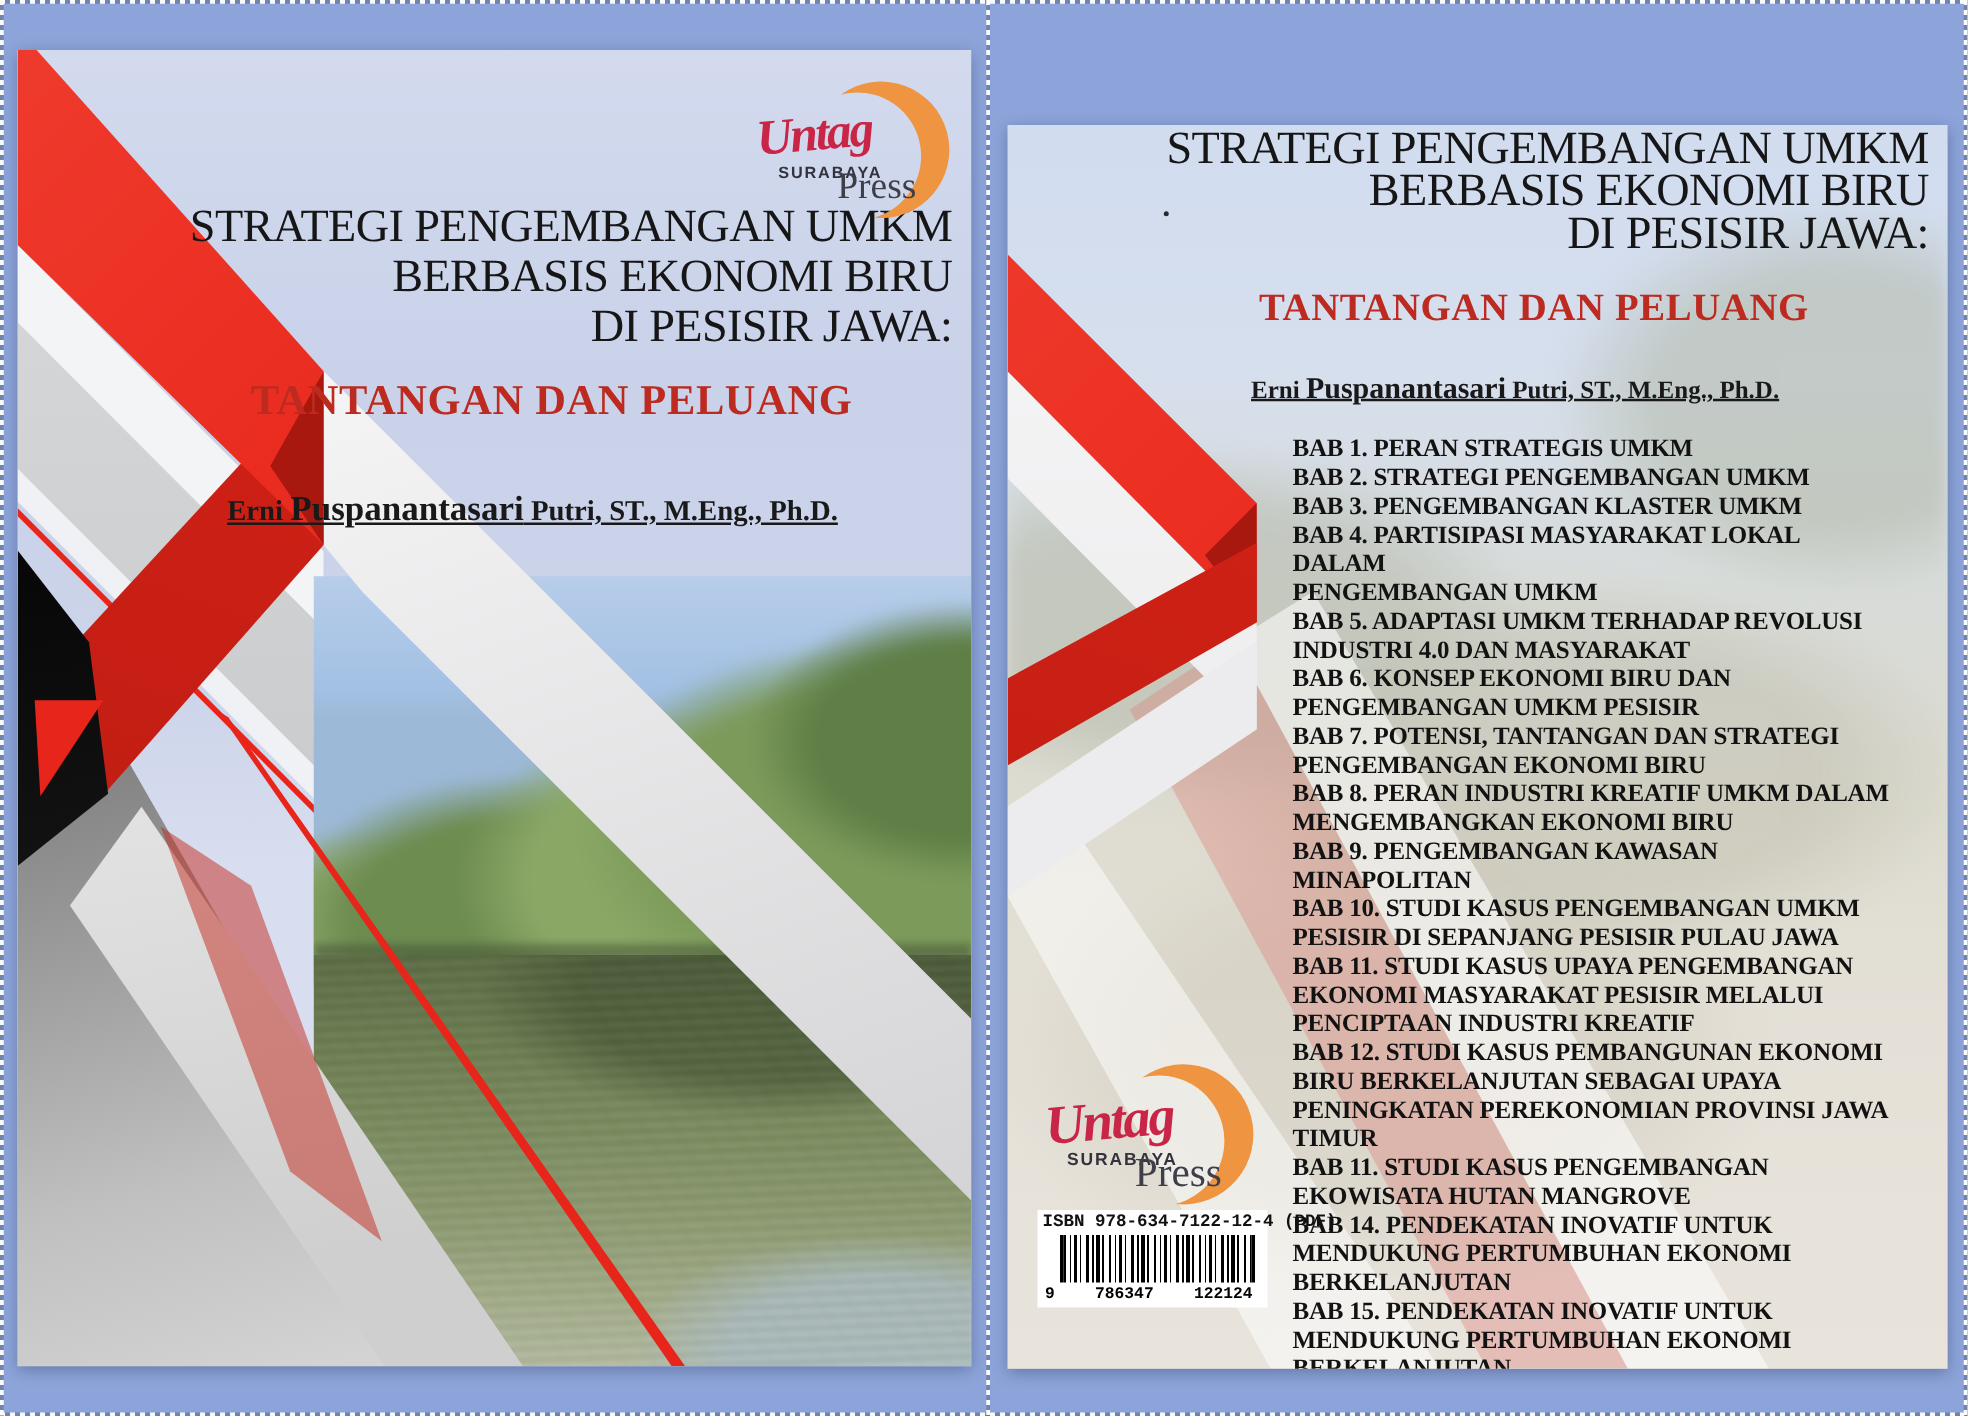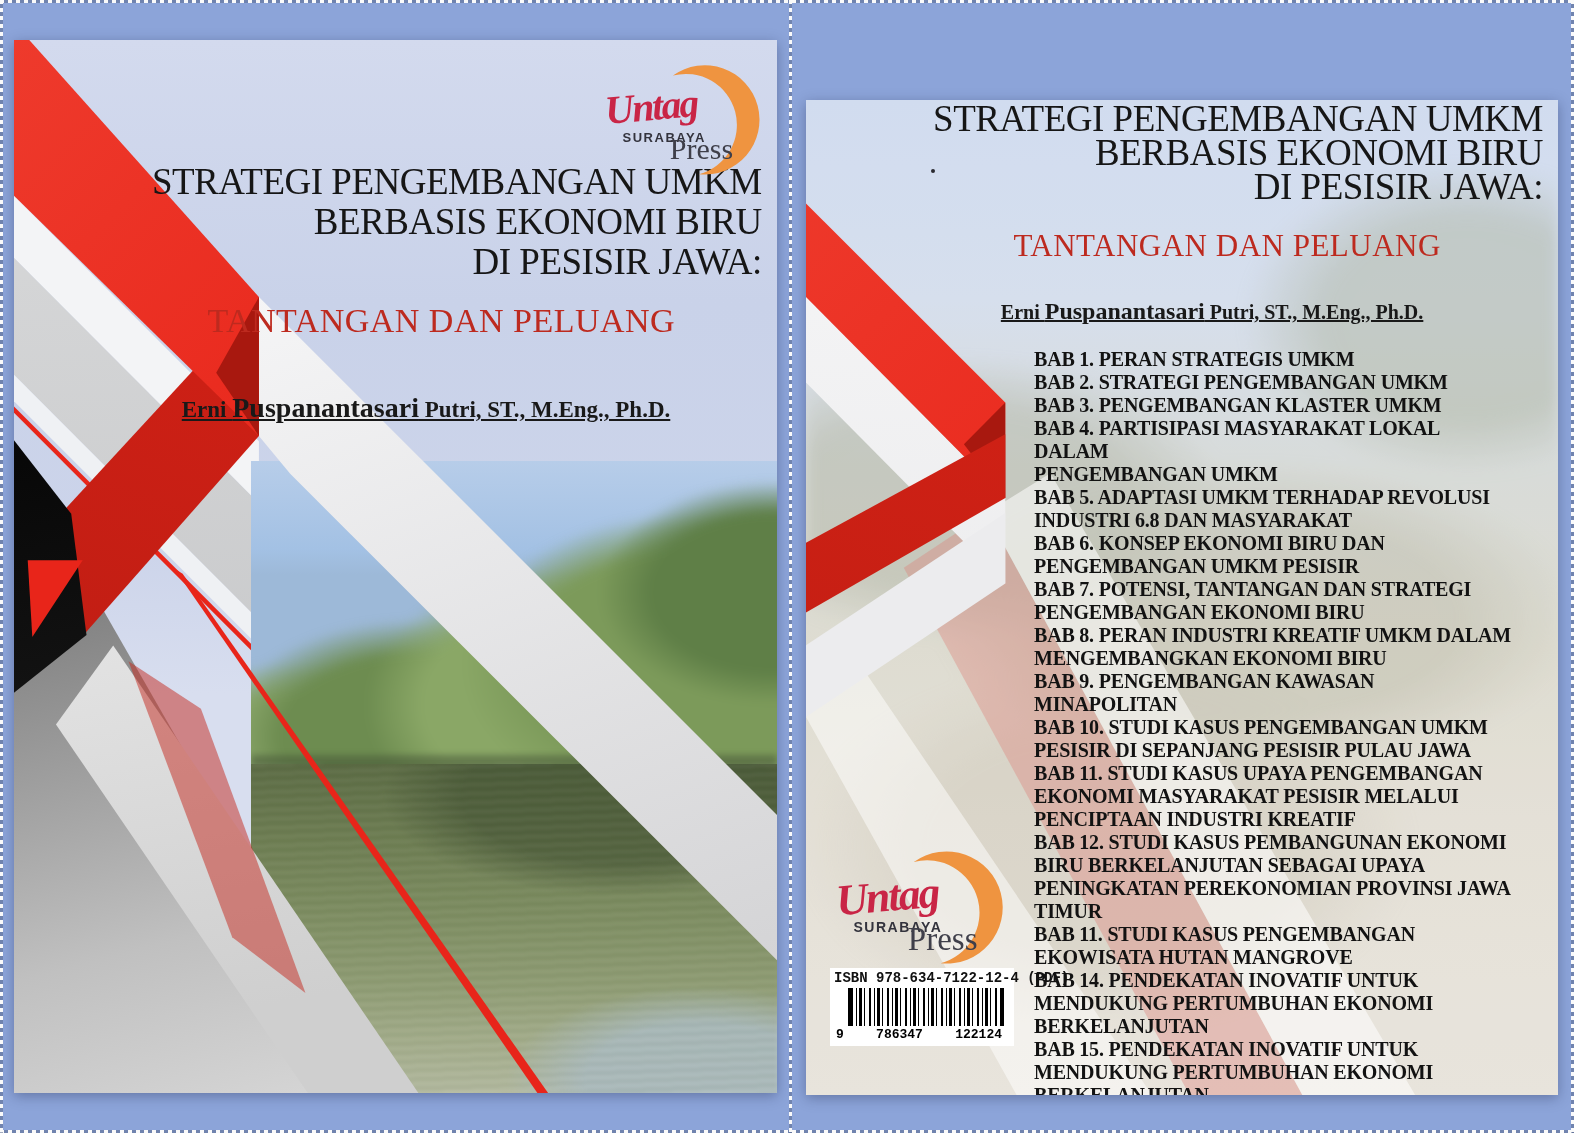--- a/index.html
+++ b/index.html
@@ -64,21 +64,21 @@
   .b-white-arm1{clip-path:polygon(0% 19.8%,26.5% 40%,26.5% 48.6%,0% 28.4%);background:linear-gradient(180deg,#f7f7f8,#e4e4e6);}
   .b-white-arm2{clip-path:polygon(26.5% 41.5%,26.5% 48.6%,0% 62%,0% 54.8%);background:#ececee;}
   .b-red-arm1{clip-path:polygon(0% 10.4%,26.5% 30.4%,26.5% 40%,0% 19.8%);background:linear-gradient(135deg,#ee3a2c 0%,var(--ribbon_red,#e8251a) 50%,#d41f13 100%);}
   .b-red-facet{clip-path:polygon(26.5% 30.4%,26.5% 40%,21% 34.6%);background:var(--ribbon_red_dark,#a8180f);}
   .b-red-arm2{clip-path:polygon(26.5% 33.6%,26.5% 40%,0% 51.5%,0% 44.5%);background:linear-gradient(200deg,#da2317 10%,#bd1d12 90%);}
 
   
   .title{position:absolute;left:14%;right:2%;text-align:right;font-weight:400;color:var(--title_black,#161616);white-space:pre-line;letter-spacing:-.5px;z-index:10;}
   .front .title{top:122px;font-size:37px;line-height:40px;}
   .back  .title{top:2px;font-size:37px;line-height:34px;}
-  .subtitle{position:absolute;left:14%;right:2%;text-align:center;font-weight:400;color:var(--subtitle_red,#bd2a1f);z-index:10;letter-spacing:.5px;}
+  .subtitle{position:absolute;left:14%;right:2%;text-align:center;font-weight:700;color:var(--subtitle_red,#bd2a1f);z-index:10;letter-spacing:.5px;}
   .front .subtitle{top:262px;font-size:34px;}
   .back  .subtitle{top:128px;font-size:31px;}
   .author{position:absolute;left:10%;right:2%;text-align:center;font-weight:700;color:#191919;z-index:10;text-decoration:underline;}
   .front .author{top:352px;font-size:23px;}
   .back  .author{top:198px;font-size:20px;}
   .front .author .emph{font-size:28px;}
   .back  .author .emph{font-size:24px;}
 
   .chapters{position:absolute;left:228px;top:248px;width:478px;z-index:10;}
   .chapter{font-weight:700;font-size:20px;line-height:23px;color:#121212;white-space:pre-line;letter-spacing:-.2px;}
@@ -179,21 +179,21 @@
     <div class="subtitle">TANTANGAN DAN PELUANG</div>
     <div class="author"><span>Erni </span><span class="emph">Puspanantasari</span><span> Putri, ST., M.Eng., Ph.D.</span></div>
 
     <div class="chapters">
         <div class="chapter">BAB 1. PERAN STRATEGIS UMKM</div>
         <div class="chapter">BAB 2. STRATEGI PENGEMBANGAN UMKM</div>
         <div class="chapter">BAB 3. PENGEMBANGAN KLASTER UMKM</div>
         <div class="chapter">BAB 4. PARTISIPASI MASYARAKAT LOKAL DALAM
 PENGEMBANGAN UMKM</div>
         <div class="chapter">BAB 5. ADAPTASI UMKM TERHADAP REVOLUSI
-INDUSTRI 6.8 DAN MASYARAKAT</div>
+INDUSTRI 4.0 DAN MASYARAKAT</div>
         <div class="chapter">BAB 6. KONSEP EKONOMI BIRU DAN
 PENGEMBANGAN UMKM PESISIR</div>
         <div class="chapter">BAB 7. POTENSI, TANTANGAN DAN STRATEGI
 PENGEMBANGAN EKONOMI BIRU</div>
         <div class="chapter">BAB 8. PERAN INDUSTRI KREATIF UMKM DALAM
 MENGEMBANGKAN EKONOMI BIRU</div>
         <div class="chapter">BAB 9. PENGEMBANGAN KAWASAN MINAPOLITAN</div>
         <div class="chapter">BAB 10. STUDI KASUS PENGEMBANGAN UMKM
 PESISIR DI SEPANJANG PESISIR PULAU JAWA</div>
         <div class="chapter">BAB 11. STUDI KASUS UPAYA PENGEMBANGAN

